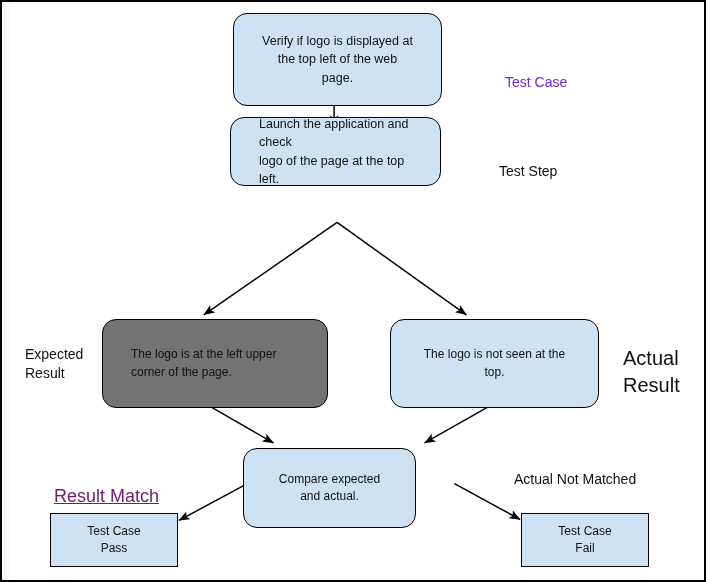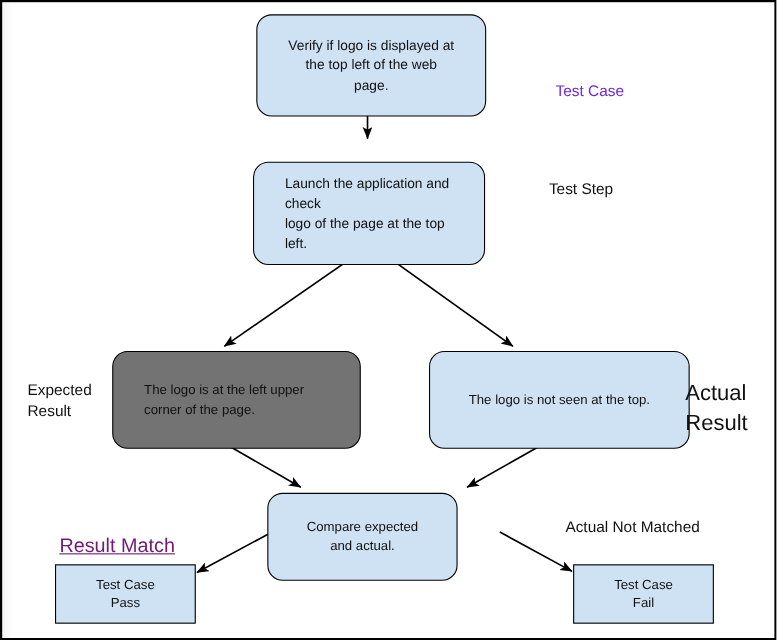--- a/index.html
+++ b/index.html
@@ -91,31 +91,31 @@
         <line x1="243" y1="487" x2="178" y2="522" marker-end="url(#arrowhead)" stroke="#000000"></line>
         <line x1="455" y1="485" x2="521" y2="521" marker-end="url(#arrowhead)" stroke="#000000"></line>
       </g>
   </svg>
 
   <div class="node rounded center" style="left: 231px; top: 11px; width: 209px; height: 93px; font-size: 12.5px; background: rgb(207, 226, 243); border-color: rgb(0, 0, 0); color: rgb(17, 17, 17);">
     <span class="node-text">Verify if logo is displayed at
 the top left of the web page.</span>
   </div>
 
-  <div class="node rounded left" style="left: 228px; top: 145px; width: 211px; height: 94px; font-size: 12.5px; background: rgb(207, 226, 243); border-color: rgb(0, 0, 0); color: rgb(17, 17, 17); justify-content: center;">
+  <div class="node rounded left" style="left: 228px; top: 115px; width: 211px; height: 69px; font-size: 12.5px; background: rgb(207, 226, 243); border-color: rgb(0, 0, 0); color: rgb(17, 17, 17); justify-content: center;">
     <span class="node-text">Launch the application and check
 logo of the page at the top left.</span>
   </div>
 
   <div class="node rounded left" style="left: 100px; top: 317px; width: 226px; height: 89px; font-size: 12px; background: #737373; border-color: rgb(0, 0, 0); color: rgb(17, 17, 17);">
     <span class="node-text">The logo is at the left upper
 corner of the page.</span>
   </div>
 
-  <div class="node rounded center" style="left: 388px; top: 317px; width: 237px; height: 89px; font-size: 12px; background: rgb(207, 226, 243); border-color: rgb(0, 0, 0); color: rgb(17, 17, 17);">
+  <div class="node rounded center" style="left: 388px; top: 317px; width: 209px; height: 89px; font-size: 12px; background: rgb(207, 226, 243); border-color: rgb(0, 0, 0); color: rgb(17, 17, 17);">
     <span class="node-text">The logo is not seen at the top.</span>
   </div>
 
   <div class="node rounded center" style="left: 241px; top: 446px; width: 173px; height: 80px; font-size: 12px; background: rgb(207, 226, 243); border-color: rgb(0, 0, 0); color: rgb(17, 17, 17);">
     <span class="node-text">Compare expected and actual.</span>
   </div>
 
   <div class="node sharp center" style="left: 48px; top: 511px; width: 128px; height: 54px; font-size: 12px; background: rgb(207, 226, 243); border-color: rgb(0, 0, 0); color: rgb(17, 17, 17);">
     <span class="node-text">Test Case Pass</span>
   </div>

